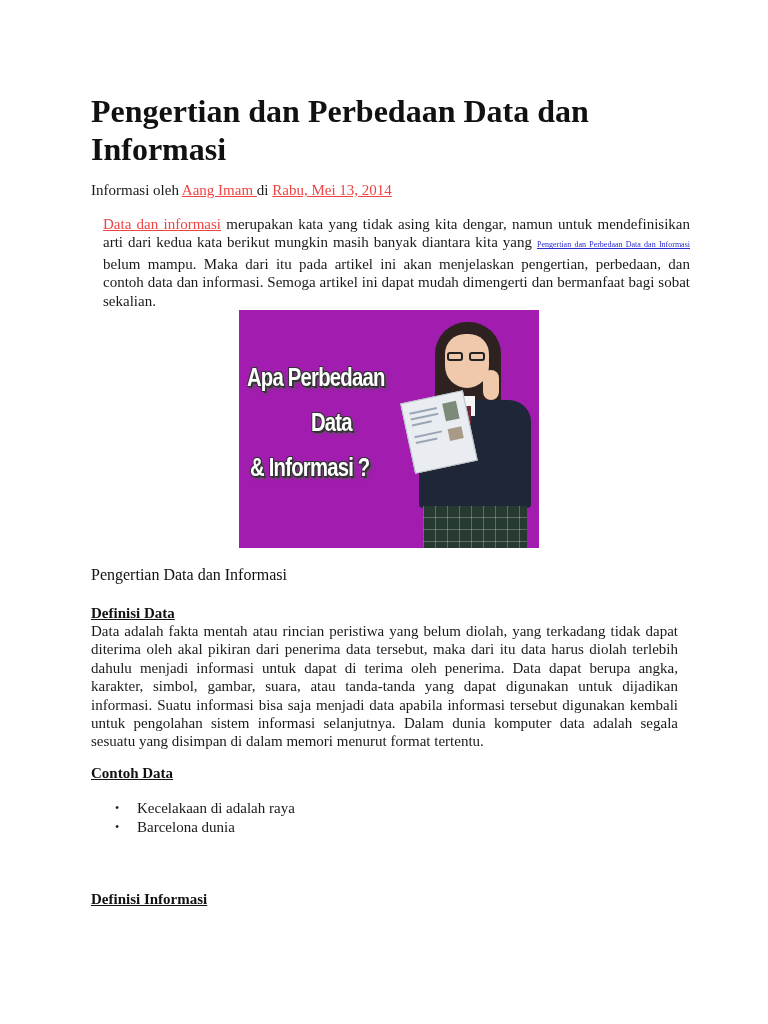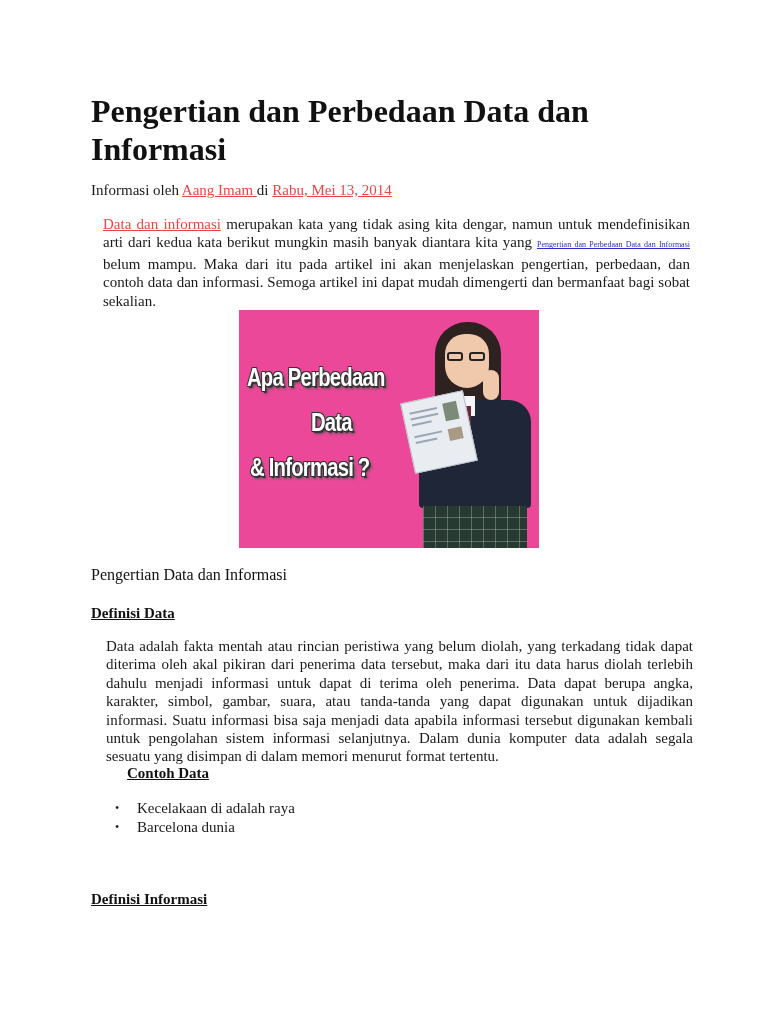--- a/index.html
+++ b/index.html
@@ -59,21 +59,21 @@
       color: #2a2ad0;
       text-decoration: underline;
     }
     .figure {
       position: absolute;
       left: 148px;
       top: 310px;
       width: 300px;
       height: 238px;
       overflow: hidden;
-      background: #ec4899;
+      background: #a21caf;
       text-align: right;
     }
     .figure .caption-line {
       position: absolute;
       font-family: "Liberation Sans", "DejaVu Sans", sans-serif;
       font-weight: bold;
       font-size: 26px;
       color: #ffffff;
       letter-spacing: -1px;
       text-shadow: 2px 2px 0 #333, -1px -1px 0 #333, 1px -1px 0 #333, -1px 1px 0 #333, 3px 3px 3px #555;
@@ -122,28 +122,28 @@
       position: absolute;
       left: 0;
       margin: 0;
       font-size: 15px;
       line-height: 18px;
       font-weight: bold;
       text-decoration: underline;
       color: #111;
     }
     .sub-def-data { top: 604px; }
-    .sub-contoh { top: 764px; margin-left: 36px; }
+    .sub-contoh { top: 764px; }
     .sub-def-info { top: 890px; }
     .body-text {
       position: absolute;
       left: 0;
       top: 622px;
       width: 587px;
-      margin: 15px;
+      margin: 0;
       font-size: 15px;
       line-height: 18.4px;
       text-align: justify;
     }
     ul.examples {
       position: absolute;
       left: 0;
       top: 799px;
       margin: 0;
       padding: 0 0 0 46px;

